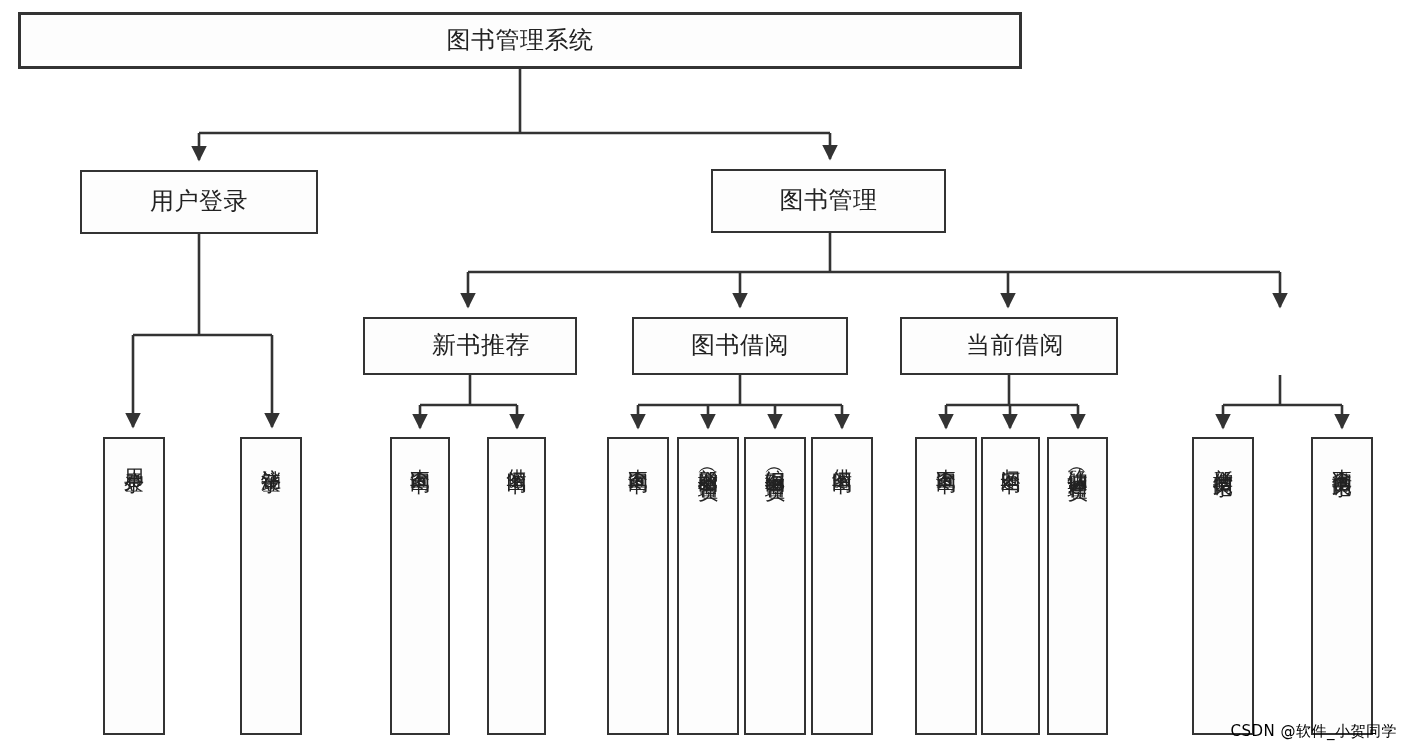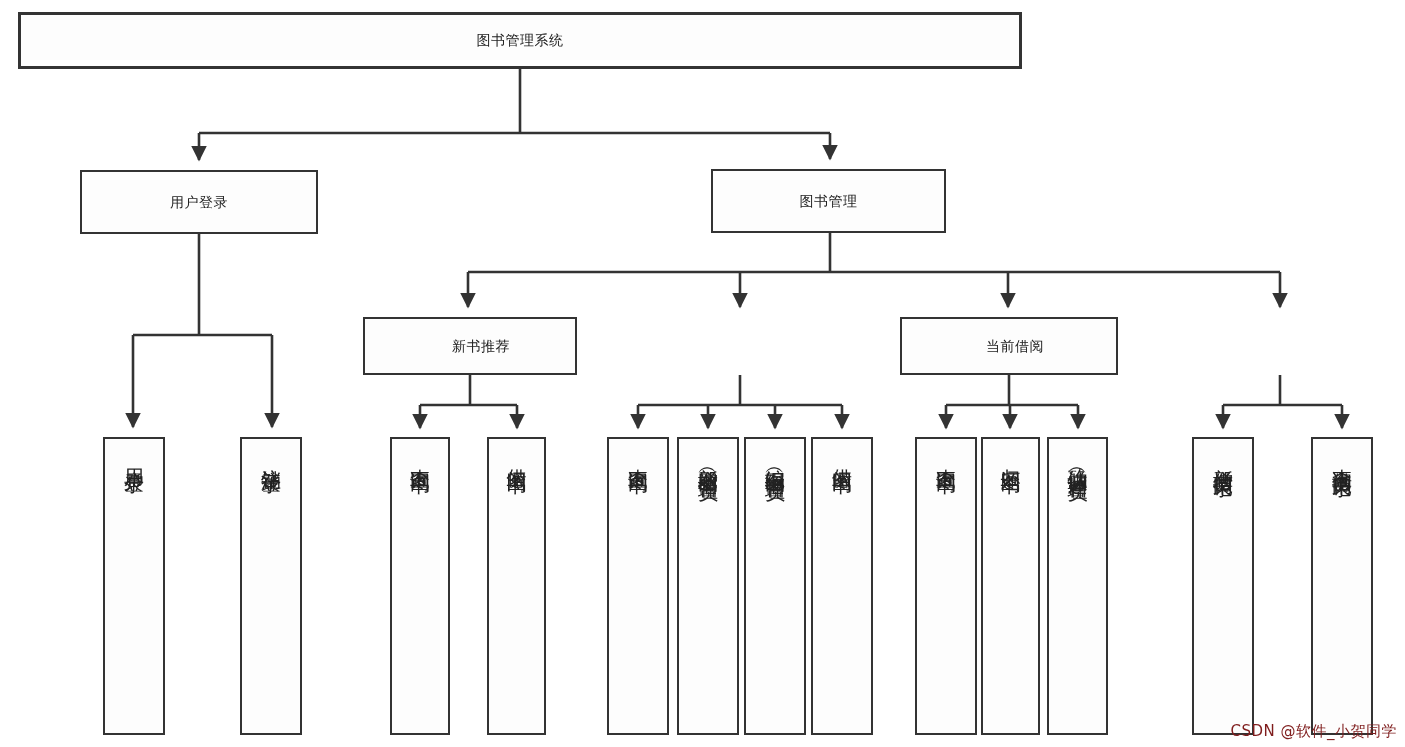--- a/index.html
+++ b/index.html
@@ -30,21 +30,21 @@
     border: 2.5px solid #333333;
     display: flex;
     align-items: center;
     justify-content: center;
     color: #222222;
   }
   .node.level0 {
     border-width: 3px;
   }
   .node-label {
-    font-size: 14px;
+    font-size: 24px;
     line-height: 1.15;
     letter-spacing: 0.5px;
     white-space: nowrap;
     color: #222222;
   }
   .node.leaf {
     border-width: 2.5px;
     align-items: flex-start;
     justify-content: center;
     padding-top: 14px;
@@ -56,21 +56,21 @@
     line-height: 1.35;
     letter-spacing: 2px;
     white-space: nowrap;
     color: #222222;
   }
   #watermark {
     position: absolute;
     right: 8px;
     bottom: 6px;
     font-size: 15px;
-    color: #7f1d1d;
+    color: #000000;
     letter-spacing: 0.5px;
     white-space: nowrap;
     font-family: "DejaVu Sans", "Liberation Sans", sans-serif;
   }
 </style>
 </head>
 <body>
 
 <div id="canvas">
 
@@ -131,20 +131,23 @@
   <div class="node" style="left:80px; top:170px; width:238px; height:64px;">
     <span class="node-label">用户登录</span>
   </div>
   <div class="node" style="left:711px; top:169px; width:235px; height:64px;">
     <span class="node-label">图书管理</span>
   </div>
 
   <div class="node" style="left:363px; top:317px; width:214px; height:58px;padding-left:22px;">
     <span class="node-label">新书推荐</span>
   </div>
+  <div class="node" style="left:632px; top:317px; width:216px; height:58px;">
+    <span class="node-label">图书借阅</span>
+  </div>
   <div class="node" style="left:900px; top:317px; width:218px; height:58px;padding-left:12px;">
     <span class="node-label">当前借阅</span>
   </div>
 
   <div class="node leaf" style="left:103px; top:437px; width:62px; height:298px;">
     <span class="leaf-label">用户登录</span>
   </div>
   <div class="node leaf" style="left:240px; top:437px; width:62px; height:298px;">
     <span class="leaf-label">注销登录</span>
   </div>

